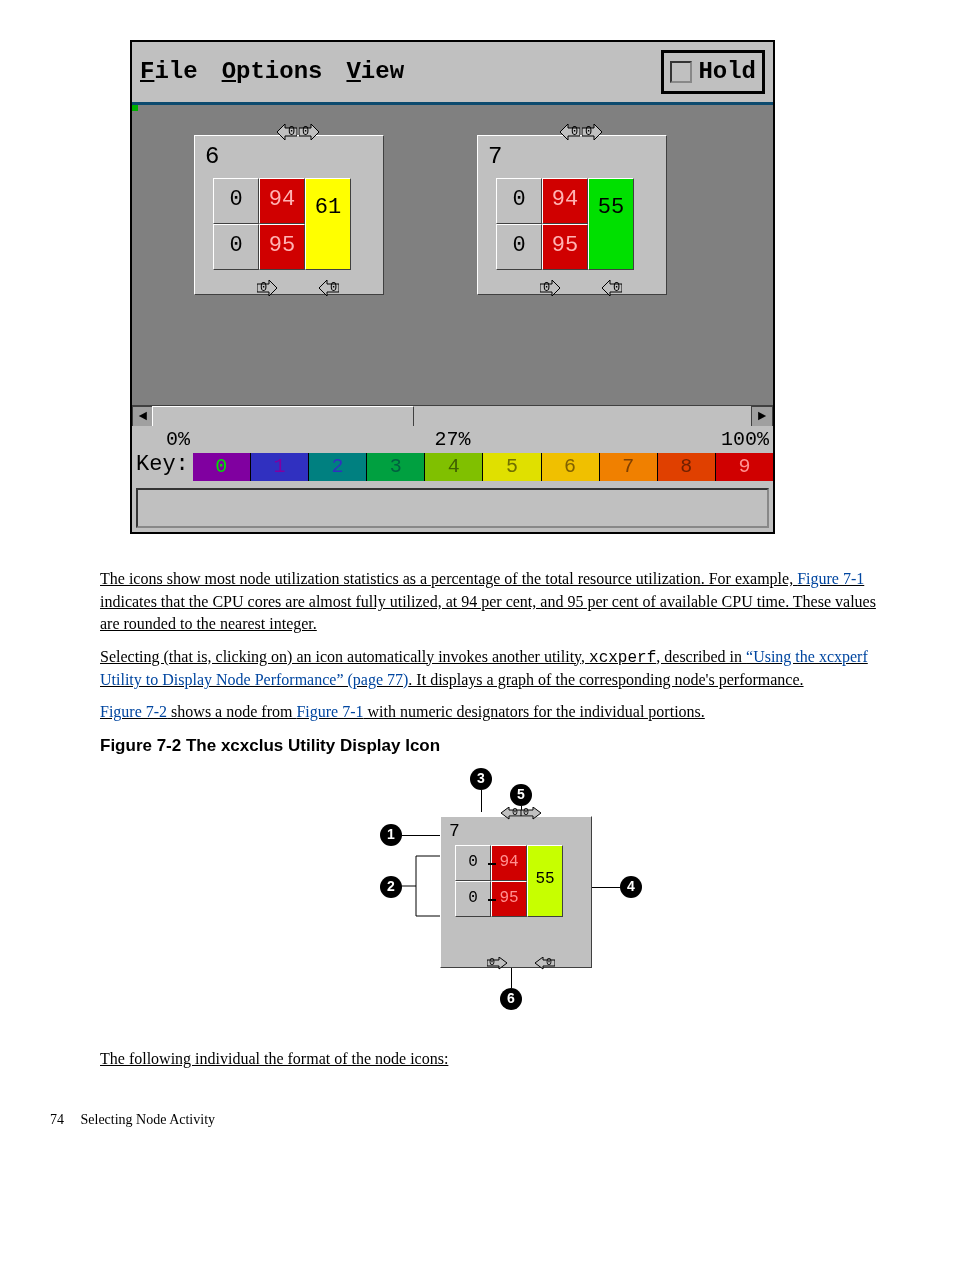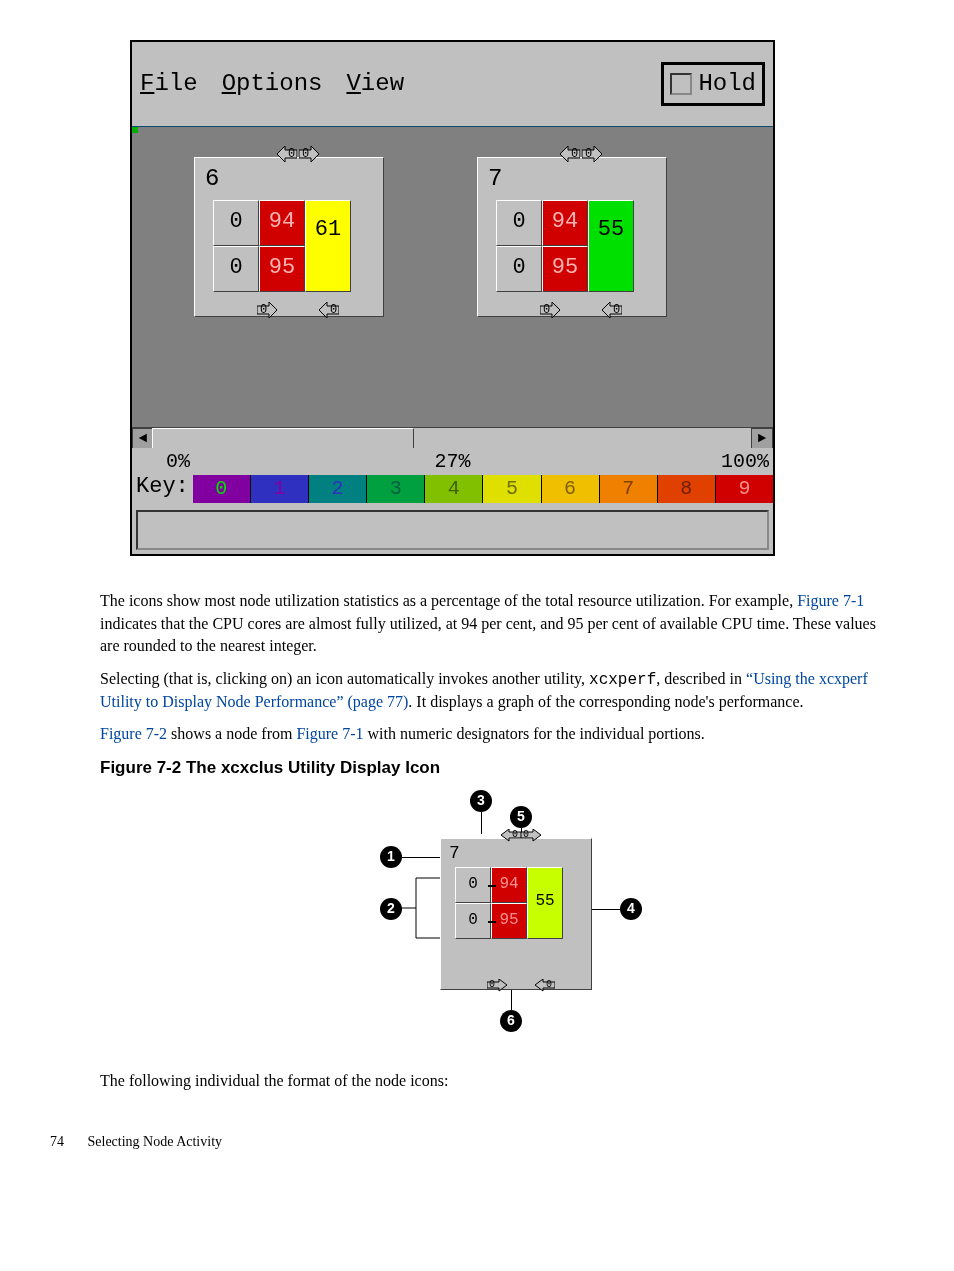--- a/index.html
+++ b/index.html
@@ -21,48 +21,50 @@
     font-size: 17px;
     margin-bottom: 10px;
   }
   .fig-img-wrap {
     margin-left: 30px;
     margin-bottom: 24px;
     display: inline-block;
   }
   .para {
     margin: 10px 0;
+    text-decoration: underline;
   }
   .link {
     color: #0046a0;
   }
   code.inline {
     font-family: 'Courier New', monospace;
   }
   .footer {
     font-size: 14px;
     margin-top: 40px;
     margin-left: -50px;
   }
-  .footer .pn { margin-right: 20px; }
+  .footer .pn { margin-right: 13px; }
 
   
   .appwin {
     width: 645px;
     border: 2px solid #000;
     background: #c0c0c0;
     font-family: 'Courier New', monospace;
     box-sizing: border-box;
   }
   .menubar {
     display: flex;
     align-items: center;
     background: #c0c0c0;
-    padding: 20px 8px;
-    border-bottom: 1px solid #0c4a6e;
+    padding: 8px 8px;
+    border-bottom: 3px solid #0c4a6e;
+    font-weight: bold;
   }
   .menubar .mitem {
     font-size: 24px;
     margin-right: 24px;
     color: #000;
   }
   .menubar .mitem u { text-decoration: underline; }
   .holdbtn {
     margin-left: auto;
     border: 3px solid #000;

